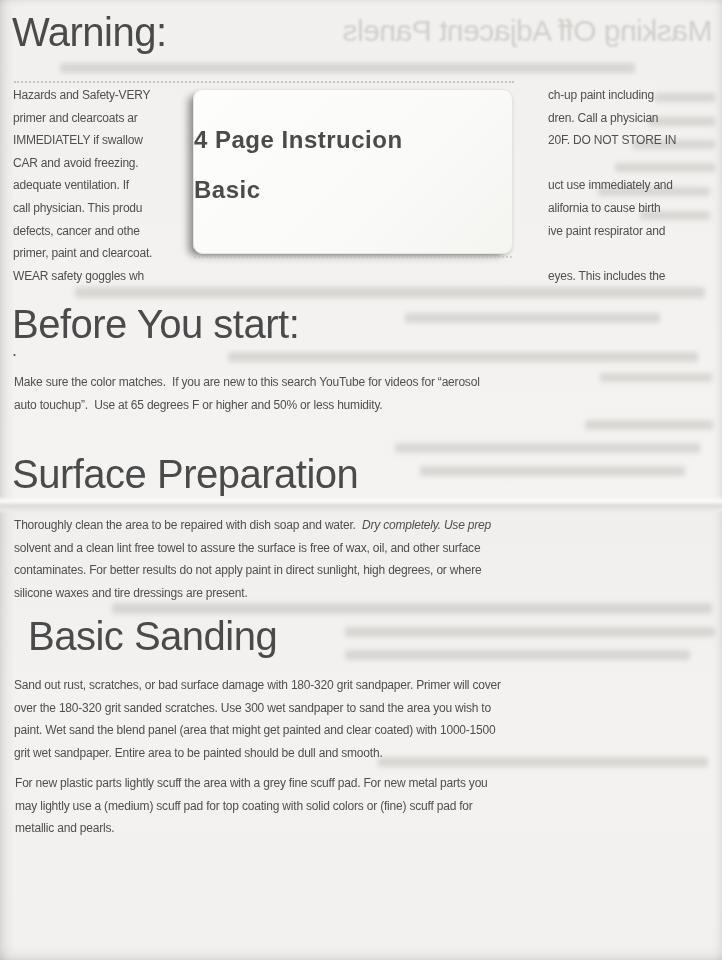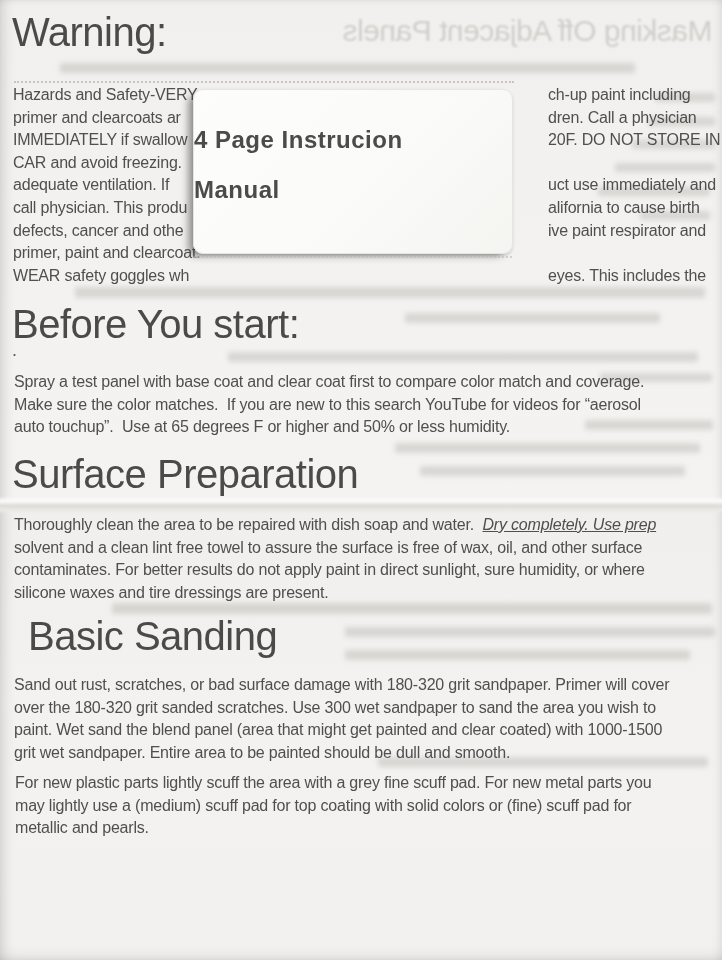--- a/index.html
+++ b/index.html
@@ -17,27 +17,27 @@
                inset 0 6px 10px -8px rgba(0,0,0,.10);
     overflow:hidden;
   }
   .h{
     position:absolute;margin:0;left:12px;
     font-size:40px;font-weight:400;letter-spacing:-.5px;
     color:#4a4a4a;line-height:48px;white-space:pre;z-index:2;
   }
   .para{position:absolute;z-index:2;}
   .line{
-    font-size:16px;line-height:22.6px;letter-spacing:-.2px;
+    font-size:12px;line-height:22.6px;letter-spacing:-.2px;
     color:#4f4f4f;white-space:pre;
   }
   .wline{position:relative;height:22.6px;}
   .wl{position:absolute;left:0;top:0;}
   .wr{position:absolute;left:535px;top:0;}
-  .ital{font-style:italic;text-decoration:underline;}
+  .ital{font-style:italic;}
   
   .sticker{
     position:absolute;left:193px;top:89px;width:318px;height:163px;
     background:linear-gradient(135deg,#fdfdfc 0%,#fafaf8 60%,#f4f4f1 100%);
     border:1px solid #e6e5e1;border-radius:10px;z-index:5;
     box-shadow:-7px 4px 7px -2px rgba(60,60,60,.50),0 2px 3px rgba(0,0,0,.12);
     text-align:left;color:#4b4b4b;font-weight:700;
   }
   .sticker-line1{margin-top:36px;font-size:24px;letter-spacing:.5px;}
   .sticker-line2{margin-top:22px;font-size:24px;letter-spacing:.5px;}
@@ -126,41 +126,40 @@
       <span class="wr"></span>
     </div>
     <div class="line wline">
       <span class="wl">WEAR safety goggles wh</span>
       <span class="wr">eyes. This includes the</span>
     </div>
   </div>
 
   <div class="sticker">
     <div class="sticker-line1">4 Page Instrucion</div>
-    <div class="sticker-line2">Manual</div>
+    <div class="sticker-line2">Basic</div>
   </div>
   <div class="perf perf-bottom"></div>
 
   <h1 class="h" style="top:300px">Before You start:</h1>
   <span class="stray-dot">.</span>
 
   <div class="para" style="left:14px;top:371px">
-    <div class="line">Spray a test panel with base coat and clear coat first to compare color match and coverage.</div>
     <div class="line">Make sure the color matches.  If you are new to this search YouTube for videos for “aerosol</div>
     <div class="line">auto touchup”.  Use at 65 degrees F or higher and 50% or less humidity.</div>
   </div>
 
   <h1 class="h" style="top:450px">Surface Preparation</h1>
 
   <div class="fold"></div>
 
   <div class="para" style="left:14px;top:514px">
     <div class="line"><span>Thoroughly clean the area to be repaired with dish soap and water.  </span><span class="ital">Dry completely. Use prep</span></div>
     <div class="line">solvent and a clean lint free towel to assure the surface is free of wax, oil, and other surface</div>
-    <div class="line">contaminates. For better results do not apply paint in direct sunlight, sure humidity, or where</div>
+    <div class="line">contaminates. For better results do not apply paint in direct sunlight, high degrees, or where</div>
     <div class="line">silicone waxes and tire dressings are present.</div>
   </div>
 
   <h1 class="h" style="top:612px;left:28px">Basic Sanding</h1>
 
   <div class="para" style="left:14px;top:674px">
     <div class="line">Sand out rust, scratches, or bad surface damage with 180-320 grit sandpaper. Primer will cover</div>
     <div class="line">over the 180-320 grit sanded scratches. Use 300 wet sandpaper to sand the area you wish to</div>
     <div class="line">paint. Wet sand the blend panel (area that might get painted and clear coated) with 1000-1500</div>
     <div class="line">grit wet sandpaper. Entire area to be painted should be dull and smooth.</div>

